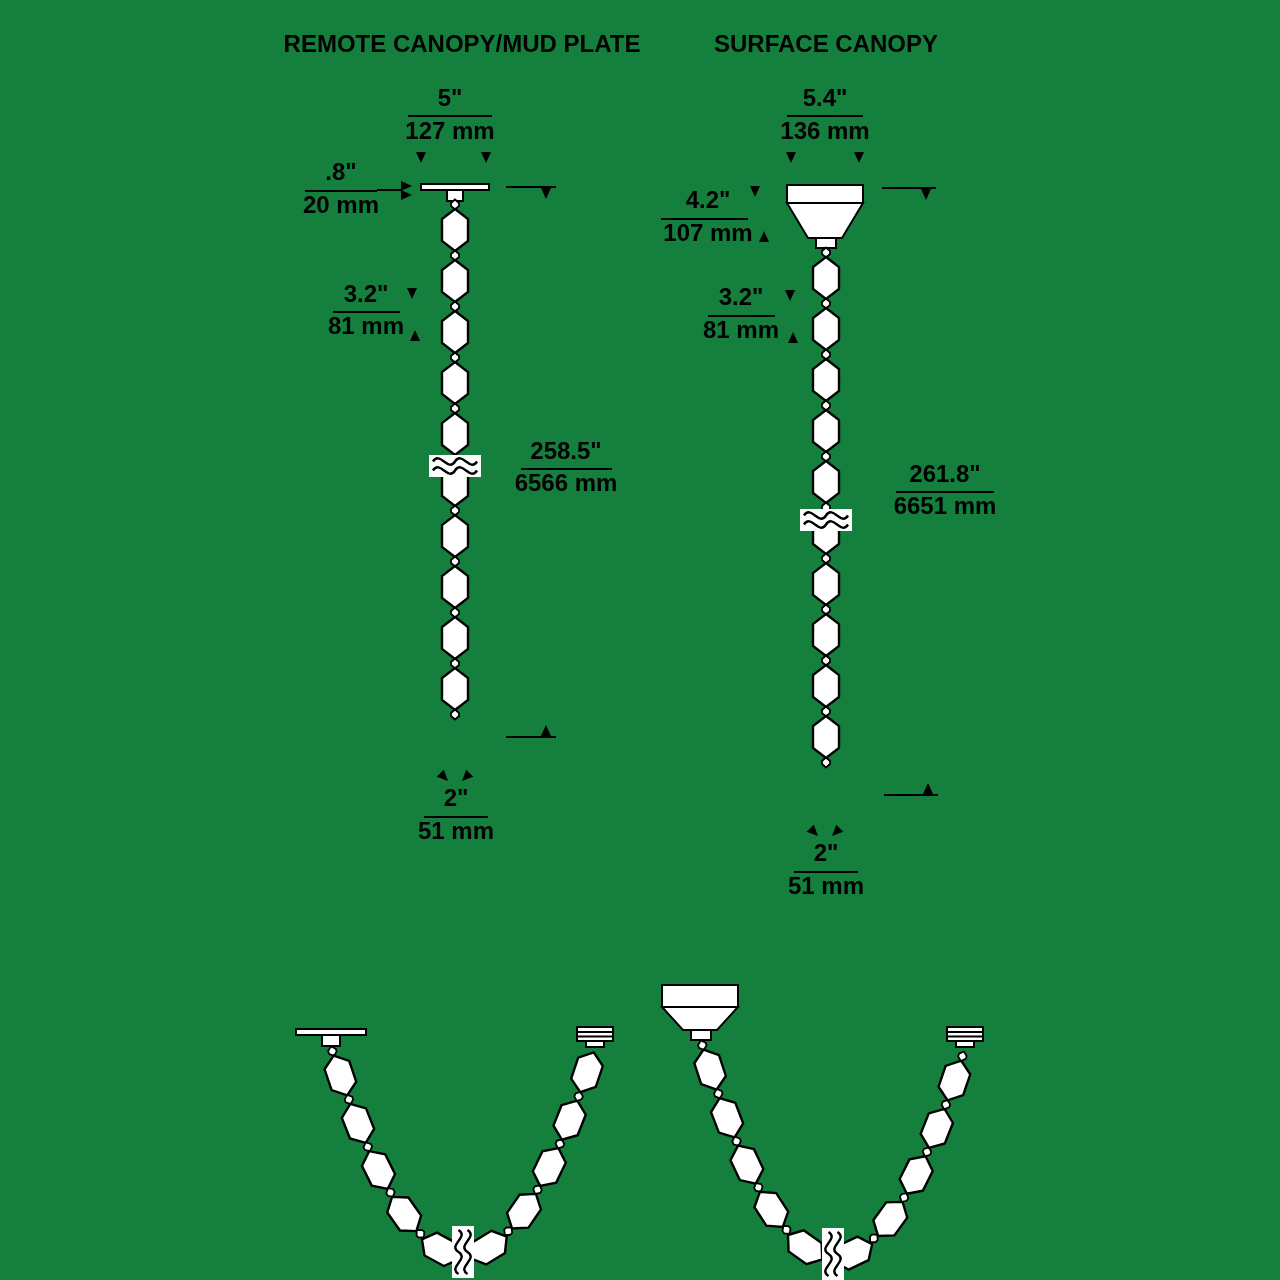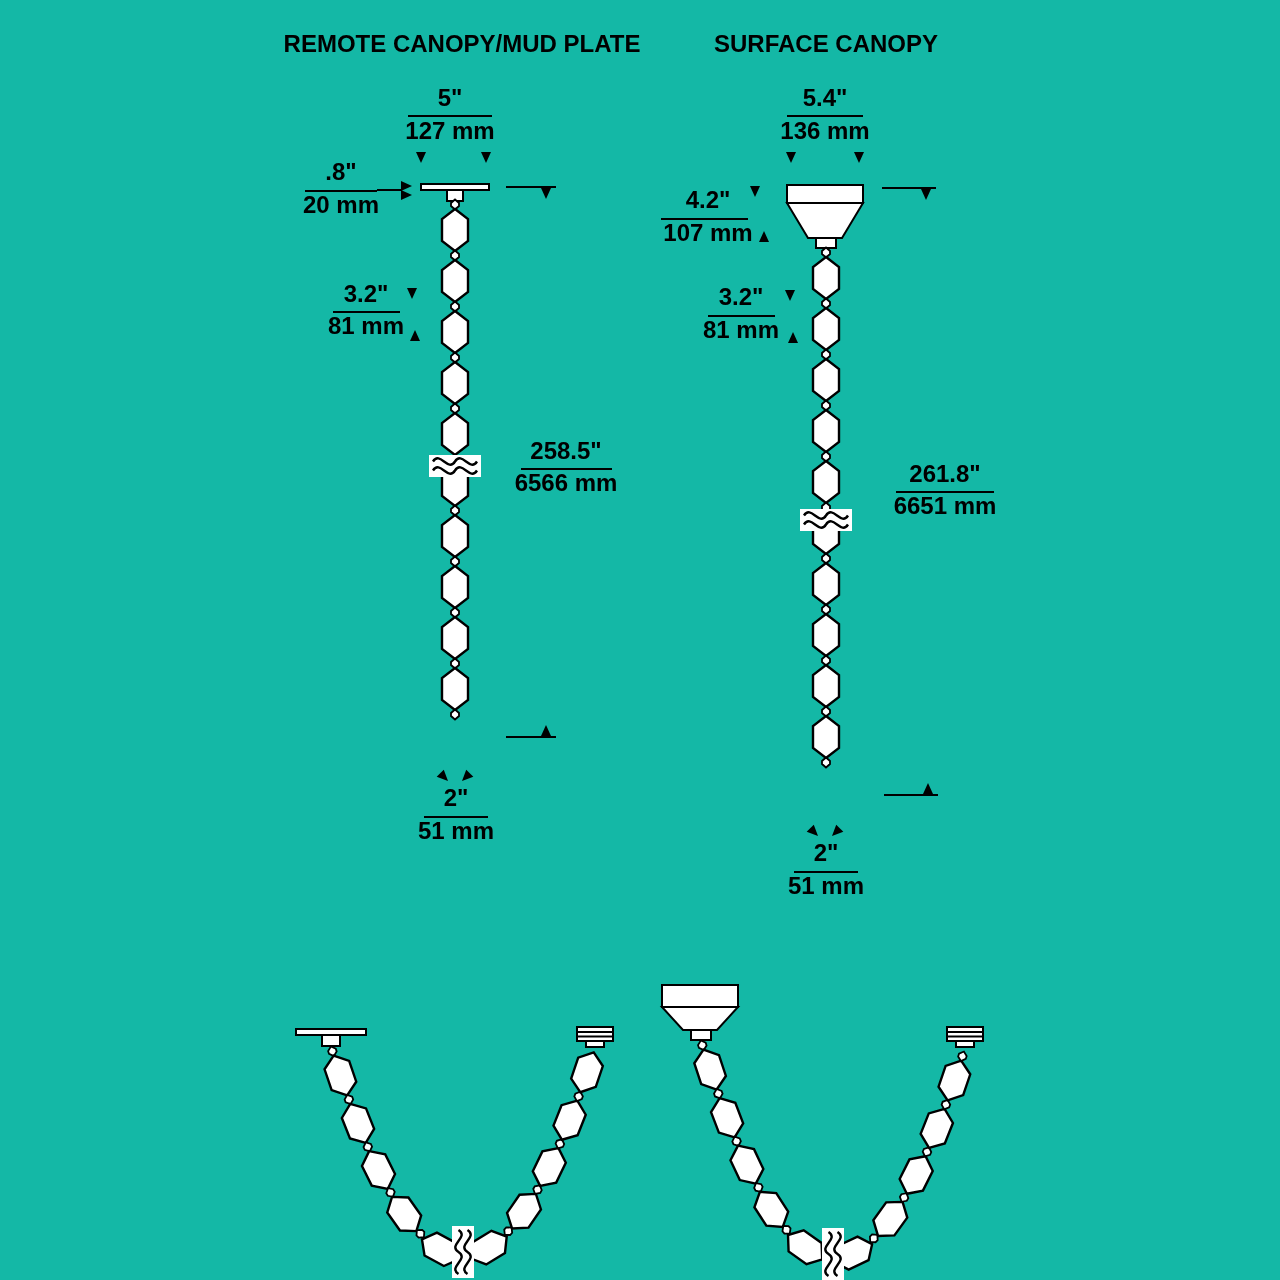--- a/index.html
+++ b/index.html
@@ -1,16 +1,16 @@
 <!DOCTYPE html>
 <html><head>
 <meta charset="utf-8">
 <style>
   html,body{margin:0;padding:0;background:#fff;}
-  .stage{width:1280px;height:1280px;position:relative;background:#14b8a6;}
+  .stage{width:1280px;height:1280px;position:relative;background:#15803d;}
   svg{display:block;}
   .ttl{font:700 24px "Liberation Sans",sans-serif;fill:#000;}
   .dim{font:700 24px "Liberation Sans",sans-serif;fill:#000;}
   .fr{stroke:#000;stroke-width:2;}
   .s2{stroke:#000;stroke-width:2;}
   .ln{fill:#fff;stroke:#000;stroke-width:2;}
 </style>
 </head>
 <body>
 

